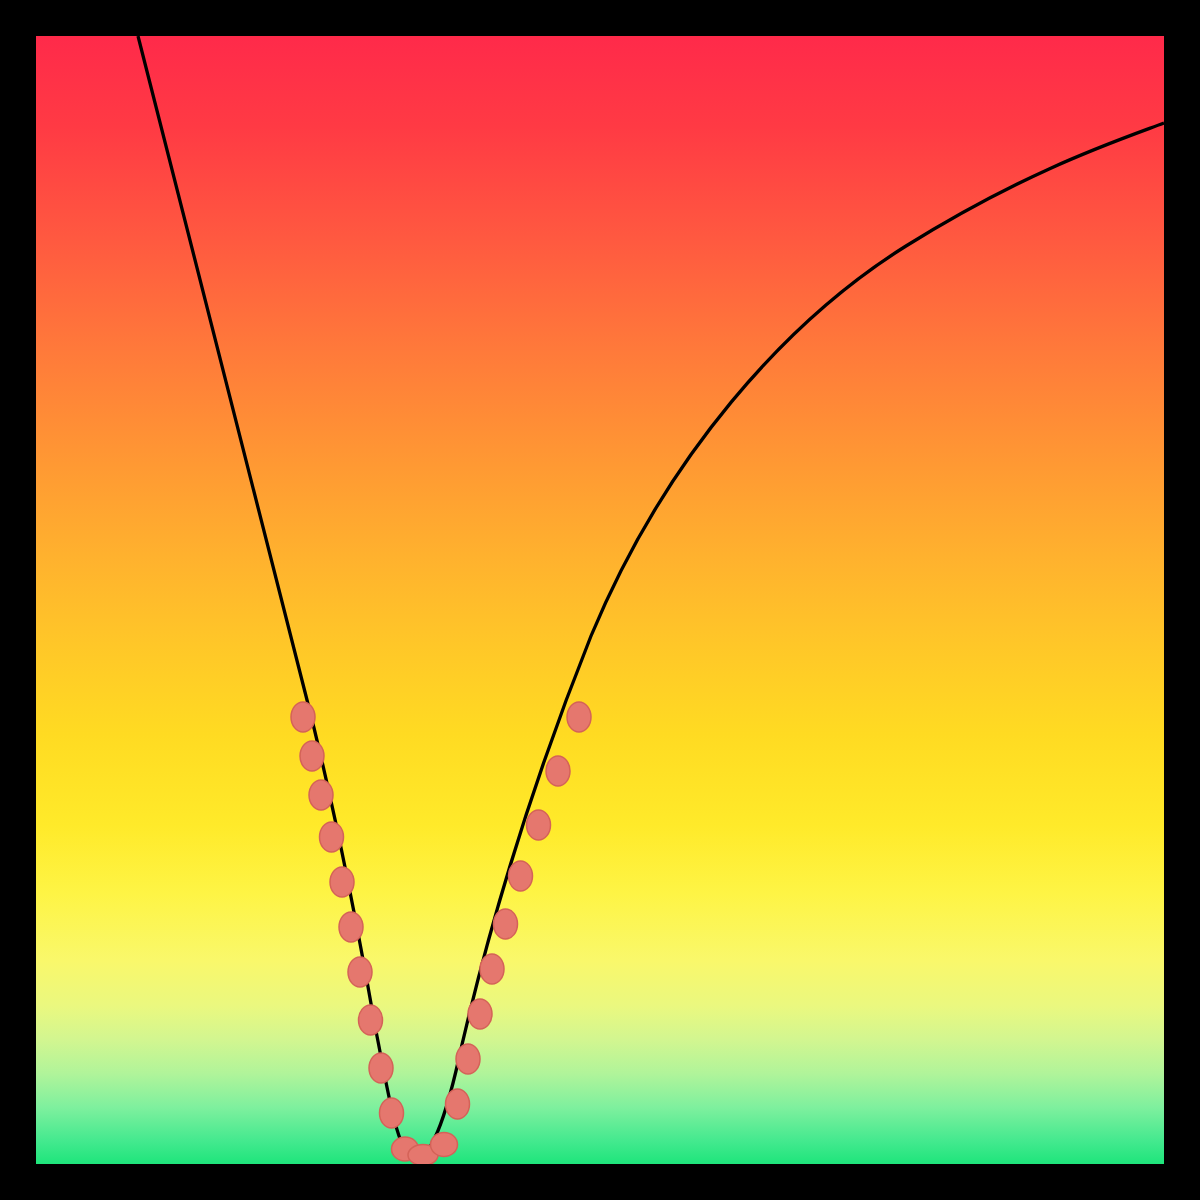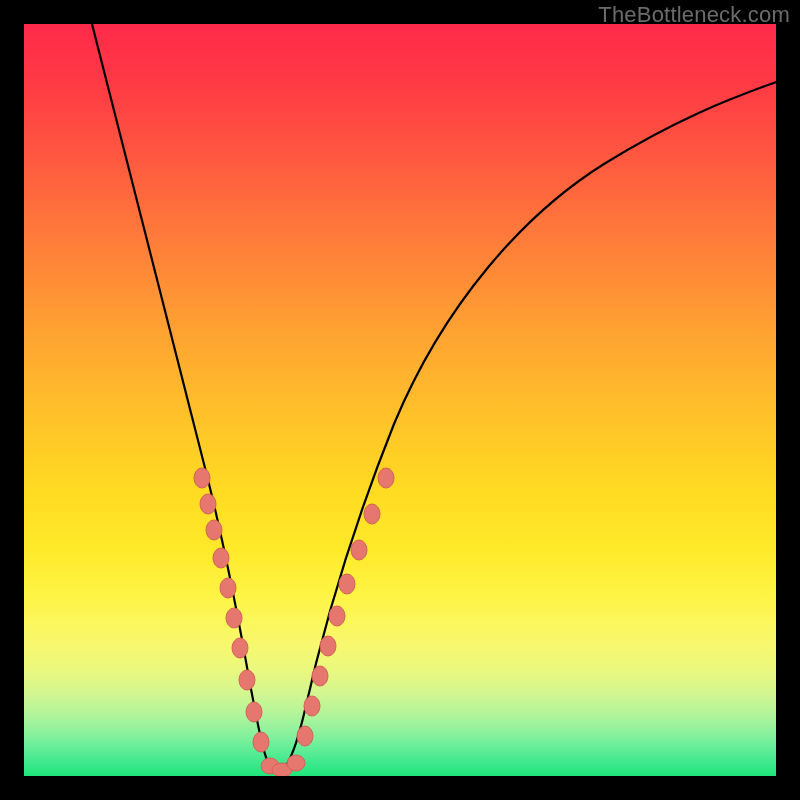--- a/index.html
+++ b/index.html
@@ -104,14 +104,13 @@
         <ellipse cx="296" cy="652" rx="8" ry="10"></ellipse>
         <ellipse cx="304" cy="622" rx="8" ry="10"></ellipse>
         <ellipse cx="313" cy="592" rx="8" ry="10"></ellipse>
         <ellipse cx="323" cy="560" rx="8" ry="10"></ellipse>
         <ellipse cx="335" cy="526" rx="8" ry="10"></ellipse>
         <ellipse cx="348" cy="490" rx="8" ry="10"></ellipse>
         <ellipse cx="362" cy="454" rx="8" ry="10"></ellipse>
       </g>
     </svg>
   </div>
-  <div class="watermark">TheBottleneck.com</div>
 </div>
 
 </body></html>

